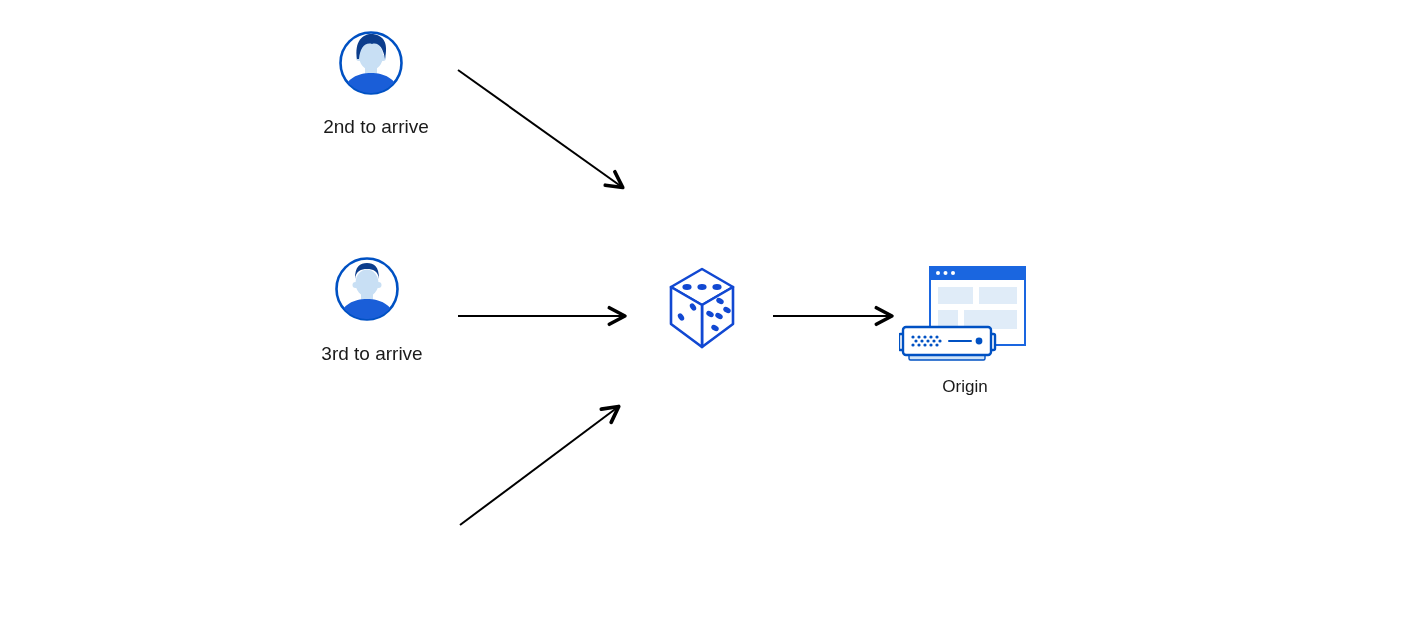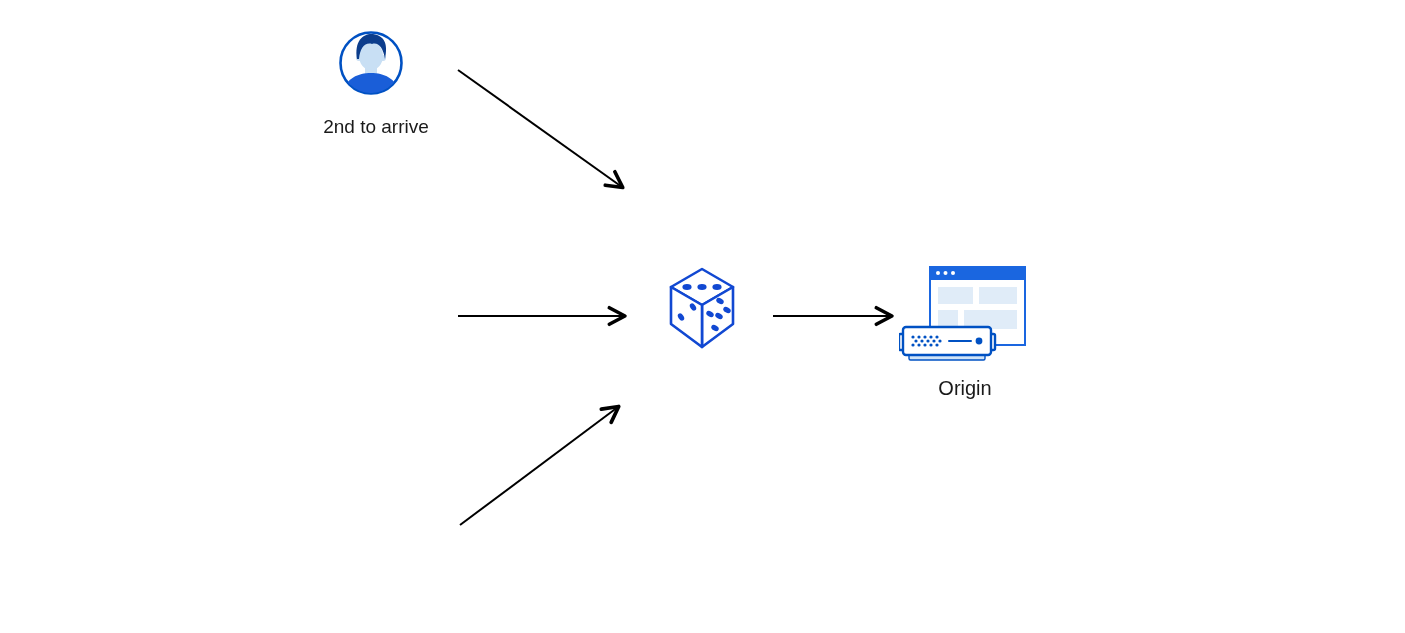--- a/index.html
+++ b/index.html
@@ -37,21 +37,21 @@
   }
   .node svg{display:block;}
   .node-label{
     position:absolute;
     transform:translateX(-50%);
     white-space:nowrap;
     font-size:19px;
     color:var(--label-text);
     text-align:center;
   }
-  .origin-label{font-size:20px;}
+  .origin-label{font-size:17px;}
   .edge-line{
     stroke:var(--arrow-black);
     stroke-width:2;
     fill:none;
   }
   .avatar-ring{fill:#fff;stroke:var(--outline-blue);stroke-width:2.6;}
   .avatar-face{fill:var(--face-blue);}
   .avatar-hair{fill:var(--dark-blue);}
   .avatar-shirt{fill:var(--shirt-blue);}
   .dice-face{fill:#fff;stroke:var(--dice-blue);stroke-width:2.6;stroke-linejoin:round;}
@@ -96,20 +96,39 @@
         <circle class="avatar-face" cx="46" cy="29" r="3"></circle>
         <rect class="avatar-face" x="28" y="32" width="12" height="16" rx="3"></rect>
         <ellipse class="avatar-face" cx="34" cy="27" rx="12" ry="14"></ellipse>
         <path class="avatar-hair" d="M20,30 C17,11 27,4 36,5 C48,7 51,15 48,30 C46,18 41,13 35,15 C28,13 23,19 22,30 Z"></path>
         <path class="avatar-shirt" d="M5,68 C7,50 20,44 34,44 C48,44 61,50 63,68 Z"></path>
       </g>
     </svg>
     <div class="node-label" style="left:39px;top:87px;">2nd to arrive</div>
   </div>
 
+  <div class="node" style="left:333px;top:255px;">
+    <svg width="68" height="68" viewBox="0 0 68 68" xmlns="http://www.w3.org/2000/svg">
+      <defs>
+          <clipPath id="c2">
+            <circle cx="34" cy="34" r="30"></circle>
+          </clipPath>
+        </defs>
+      <circle class="avatar-ring" cx="34" cy="34" r="30.5"></circle>
+      <g clip-path="url(#c2)">
+        <circle class="avatar-face" cx="22.5" cy="30" r="3"></circle>
+        <circle class="avatar-face" cx="45.5" cy="30" r="3"></circle>
+        <rect class="avatar-face" x="28" y="33" width="12" height="16" rx="3"></rect>
+        <ellipse class="avatar-face" cx="34" cy="28" rx="11.5" ry="13.5"></ellipse>
+        <path class="avatar-hair" d="M22,24 C22,11 27,8 34,8 C41,8 46,11 46,24 C45,16 40,14 34,14 C28,14 23,16 22,24 Z"></path>
+        <path class="avatar-shirt" d="M5,68 C7,50 20,44 34,44 C48,44 61,50 63,68 Z"></path>
+      </g>
+    </svg>
+    <div class="node-label" style="left:39px;top:88px;">3rd to arrive</div>
+  </div>
 
 
   <div class="node" style="left:668px;top:266px;">
     <svg width="68" height="84" viewBox="0 0 68 84" xmlns="http://www.w3.org/2000/svg">
       <path class="dice-face" d="M34,3 L65,21 L34,39 L3,21 Z"></path>
       <path class="dice-face" d="M65,21 L65,58 L34,81 L34,39 Z"></path>
       <path class="dice-face" d="M3,21 L3,58 L34,81 L34,39 Z"></path>
       <ellipse class="dice-pip" cx="19" cy="21" rx="4.6" ry="2.9"></ellipse>
       <ellipse class="dice-pip" cx="34" cy="21" rx="4.6" ry="2.9"></ellipse>
       <ellipse class="dice-pip" cx="49" cy="21" rx="4.6" ry="2.9"></ellipse>

